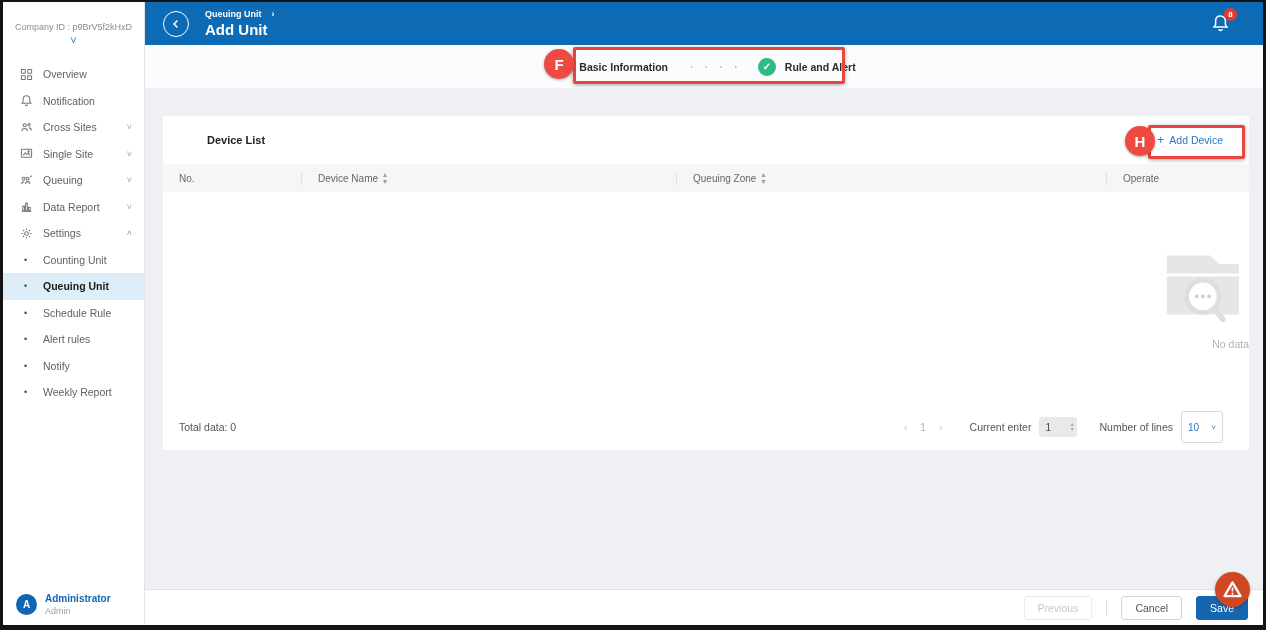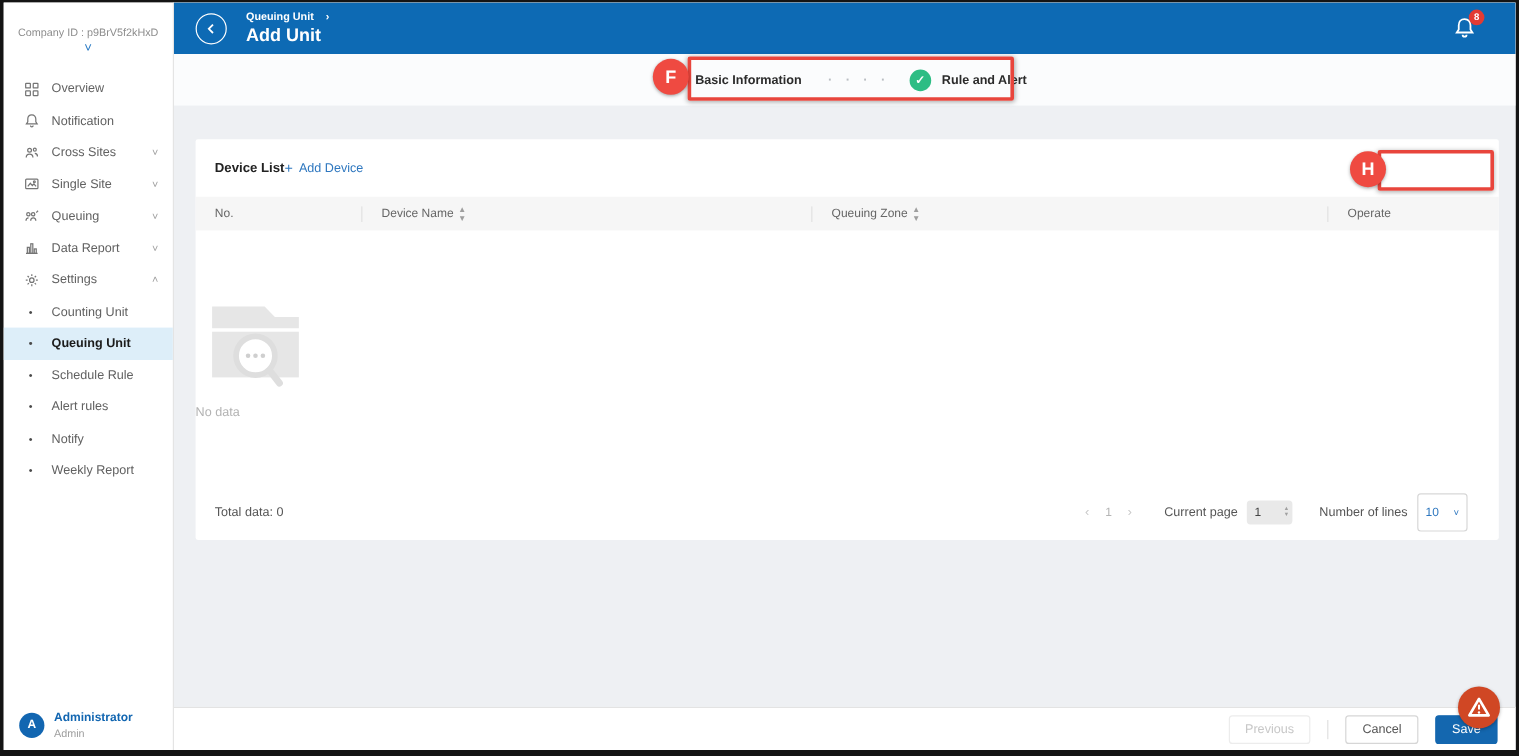--- a/index.html
+++ b/index.html
@@ -54,35 +54,35 @@
   .card-title-row { padding:12px 16px 11px 16px; border-bottom:1px solid #ededed; font-size:11px; font-weight:bold; color:#222; }
   .field { padding:12px 16px 0 16px; }
   .flabel { font-size:9px; font-weight:bold; color:#333; }
   .req { color:#e53935; margin-left:3px; }
   .input-wrap { margin-top:6px; width:258px; height:24px; border:1px solid #dcdcdc; border-radius:3px; background:#fff; display:flex; align-items:center; padding:0 8px; }
   .unit-input { flex:1; border:none; outline:none; font-size:10.5px; color:#333; font-family:"Liberation Sans",sans-serif; background:transparent; min-width:0; }
   .unit-input::placeholder { color:#9e9e9e; }
   .counter { color:#9e9e9e; font-size:9px; margin-left:6px; }
 
   .card2 { margin-top:16px; height:334px; display:flex; flex-direction:column; }
-  .dl-header { height:48px; display:flex; align-items:center; justify-content:flex-start; padding:0 26px 0 16px; flex-shrink:0; }
+  .dl-header { height:48px; display:flex; align-items:center; justify-content:space-between; padding:0 26px 0 16px; flex-shrink:0;margin-left:28px; }
   .dl-title { font-size:11px; font-weight:bold; color:#222; }
   .adddev { color:#2e77bf; font-size:10.5px; display:flex; align-items:center; gap:5px; cursor:pointer; z-index:6; position:relative; }
   .adddev .plus { font-size:12px; }
 
   .thead { height:28px; background:#f6f6f6; display:flex; align-items:center; font-size:10px; color:#666; flex-shrink:0; }
   .th { display:flex; align-items:center; gap:5px; padding-left:16px; }
   .th-no { width:138px; }
   .th-name { width:374px; }
   .th-zone { width:429px; }
   .th-op { flex:1; }
   .col-div { width:1px; height:13px; background:#e2e2e2; flex-shrink:0; }
   .sort { color:#9e9e9e; font-size:8px; line-height:7px; display:flex; flex-direction:column; cursor:pointer; }
 
-  .empty { flex:1; display:flex; flex-direction:column; align-items:flex-start; justify-content:center; }
+  .empty { flex:1; display:flex; flex-direction:column; align-items:flex-end; justify-content:center; }
   .nodata { color:#b3b3b3; font-size:10.5px; margin-top:14px; }
 
   .pager { height:46px; display:flex; align-items:center; justify-content:space-between; padding:0 26px 0 16px; font-size:10.5px; color:#555; flex-shrink:0;gap:44px; }
   .pager-right { display:flex; align-items:center; }
   .pg-arrow { color:#c9c9c9; font-size:11px; padding:0 5px; cursor:pointer; }
   .pg-num { color:#b5b5b5; font-size:10px; margin:0 8px; cursor:pointer; }
   .pg-label { margin-left:22px; color:#555; }
   .cp-box { width:38px; height:20px; background:#e9e9e9; border-radius:3px; display:flex; align-items:center; padding:0 4px 0 6px; margin-left:8px; }
   .cp-input { width:16px; border:none; outline:none; background:transparent; font-size:10px; color:#444; font-family:"Liberation Sans",sans-serif; }
   .spin { display:flex; flex-direction:column; color:#a0a0a0; font-size:5.5px; line-height:5px; margin-left:auto; cursor:pointer; }
@@ -305,21 +305,21 @@
           </svg>
           <div class="nodata">No data</div>
         </div>
 
         <div class="pager">
           <span>Total data: 0</span>
           <div class="pager-right">
             <span class="pg-arrow">‹</span>
             <span class="pg-num">1</span>
             <span class="pg-arrow">›</span>
-            <span class="pg-label">Current page</span>
+            <span class="pg-label">Current enter</span>
             <span class="cp-box">
               <input class="cp-input" value="1" style="">
               <span class="spin">
                   <span>▴</span>
                   <span>▾</span>
                 </span>
             </span>
             <span class="pg-label">Number of lines</span>
             <span class="lines-box">
               <span>10</span>

